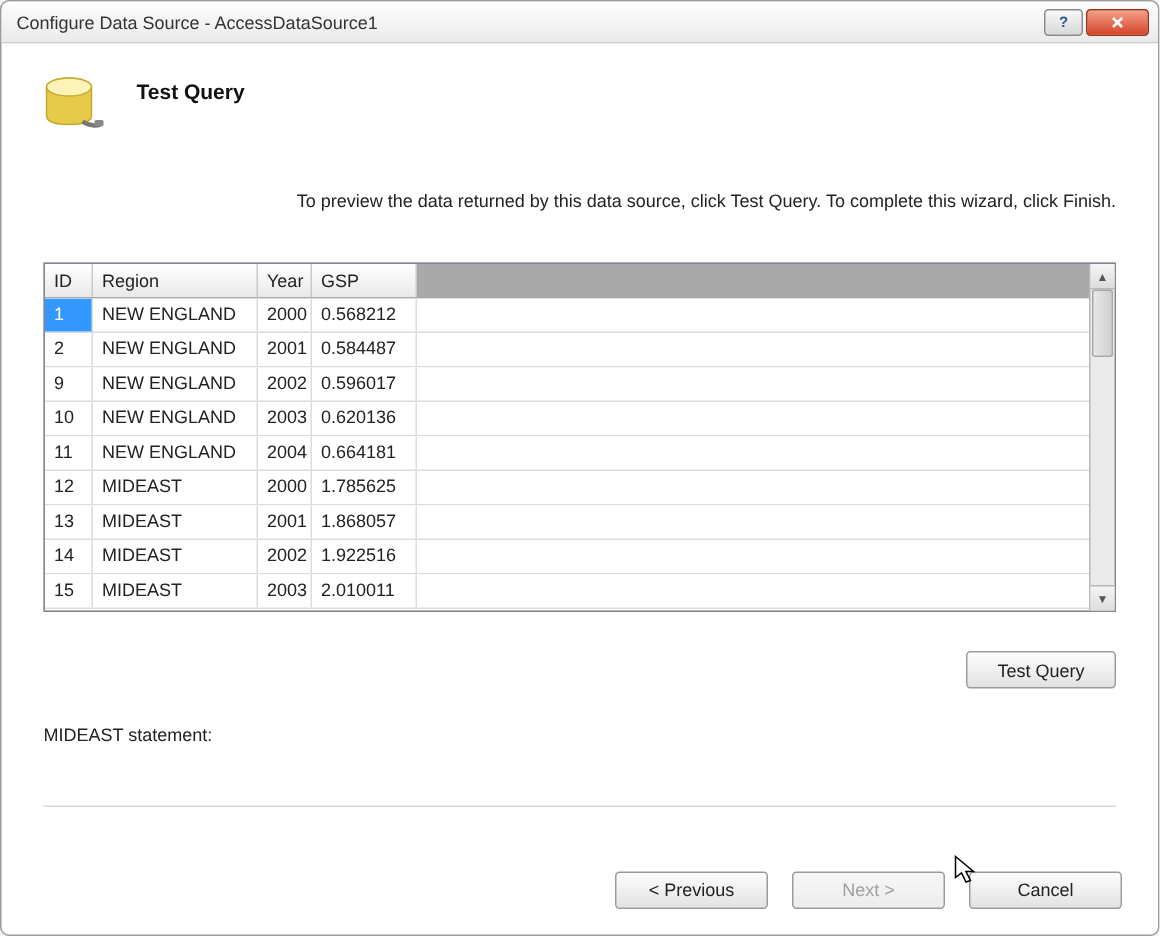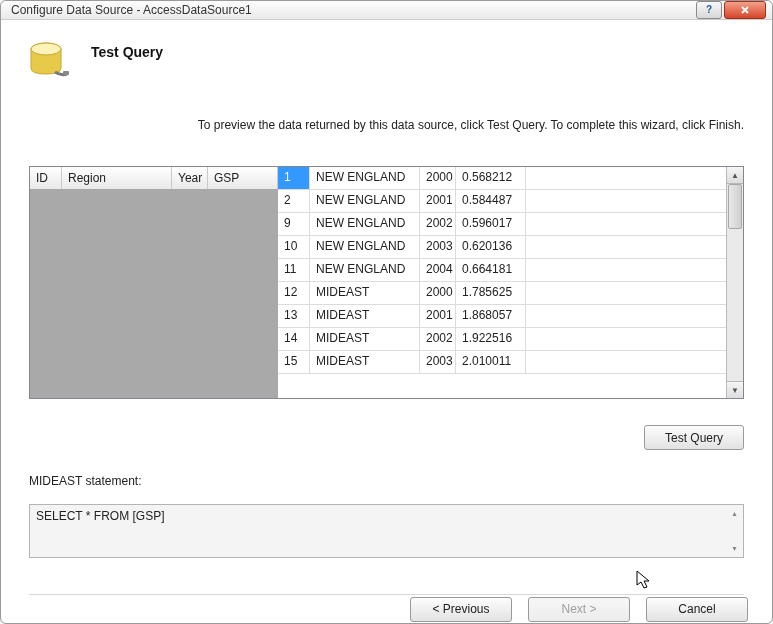--- a/index.html
+++ b/index.html
@@ -10,21 +10,21 @@
     .titlebar-btns { display: flex; gap: 2px; }
     .tbtn { width: 28px; height: 18px; border: 1px solid #8a8a8a; border-radius: 3px; background: linear-gradient(to bottom, #f8f8f8, #d8d8d8); display: flex; align-items: center; justify-content: center; font-size: 10px; color: #333; cursor: pointer; }
     .tbtn.help { width: 26px; }
     .tbtn.close { background: linear-gradient(to bottom, #f4a089, #d4452a); border-color: #a03018; color: #fff; font-weight: bold; width: 42px; }
     .content { flex: 1; padding: 18px 24px 0 24px; display: flex; flex-direction: column; gap: 12px; }
     .header { display: flex; align-items: flex-start; gap: 20px; margin-bottom: 22px; }
     .db-icon { width: 46px; height: 46px; position: relative; flex-shrink: 0; }
     .page-title { font-size: 14px; font-weight: bold; color: #111; margin-top: 6px; }
     .desc { font-size: 12px; color: #222; margin: 0 4px 22px 4px; text-align: right; }
     .grid-wrap { border: 1px solid #828790; height: 233px; display: flex; background: #a9a9a9; margin: 0 4px; }
-    .grid-main { flex: 1; display: flex; flex-direction: row; overflow: hidden; }
+    .grid-main { flex: 1; display: flex; flex-direction: column; overflow: hidden; }
     .grid-header-row { display: flex; background: linear-gradient(to bottom, #fff, #e9e9e9); border-bottom: 1px solid #a7a7a7; height: 23px; flex-shrink: 0; }
     .grid-header-cell { border-right: 1px solid #c9c9c9; padding: 4px 6px 3px 6px; font-size: 12px; color: #222; }
     .grid-body { flex: 1; overflow: hidden; background: #fff; }
     .grid-data-row { display: flex; height: 23px; border-bottom: 1px solid #dcdcdc; background: #fff; }
     .grid-data-cell { border-right: 1px solid #dcdcdc; padding: 3px 6px; font-size: 12px; color: #222; overflow: hidden; white-space: nowrap; }
     .grid-data-row.sel .grid-data-cell:first-child { background: #3399ff; color: #fff; }
     .col-id { width: 32px; }
     .col-region { width: 110px; }
     .col-year { width: 36px; }
     .col-gsp { width: 70px; }
@@ -157,27 +157,20 @@
         </div>
         <div class="sbtn down">▼</div>
       </div>
     </div>
 
     <div class="test-row">
       <button class="btn">Test Query</button>
     </div>
 
     <div class="stmt-label">MIDEAST statement:</div>
-    <div class="stmt-box">
-      <div class="stmt-text">SELECT * FROM [GSP]</div>
-      <div class="stmt-scroll">
-        <div class="sbtn">▴</div>
-        <div class="sbtn">▾</div>
-      </div>
-    </div>
 
     <div class="sep"></div>
   </div>
 
   <div class="footer">
     <button class="btn">&lt; Previous</button>
     <button class="btn" disabled="">Next &gt;</button>
     <button class="btn">Cancel</button>
   </div>
 </div>

